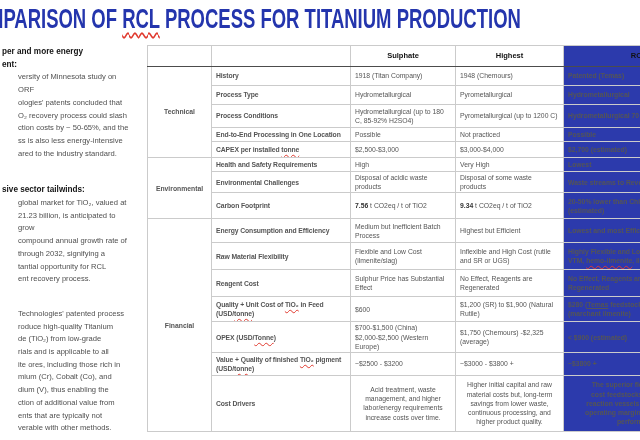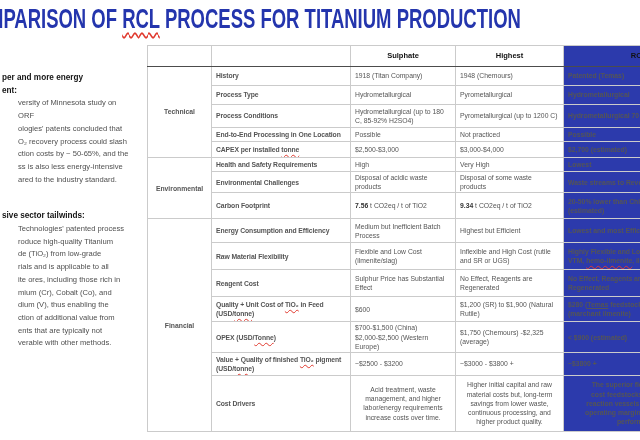--- a/index.html
+++ b/index.html
@@ -9,21 +9,21 @@
   }
   
   .title{
     position:absolute;top:3px;left:-12px;white-space:nowrap;
     font-weight:bold;font-size:28px;color:#2435ad;
     transform:scaleX(.66);transform-origin:0 50%;letter-spacing:0;
   }
   .title .sqT{text-decoration:underline;text-decoration-style:wavy;
     text-decoration-color:#e0392e;text-decoration-thickness:2px;text-underline-offset:4px;}
   
-  .sb{position:absolute;left:2px;top:72px;width:144px;color:#4f4f4f;
+  .sb{position:absolute;left:2px;top:46px;width:144px;color:#4f4f4f;
       font-size:7.6px;line-height:12.7px;}
   .sb h3{margin:0;font-size:8.2px;font-weight:bold;color:#141414;
       line-height:12.7px;white-space:pre-line;}
   .sb p{margin:0 16px 24px;white-space:pre-line;}
   .sb p.g2{margin-bottom:22px;}
   .sb p.last{margin-bottom:0;}
   
   table.cmp{
     position:absolute;left:147px;top:45px;width:566px;
     table-layout:fixed;border-collapse:collapse;background:#fff;
@@ -55,20 +55,26 @@
 <div class="sb">
   <h3>per and more energy
 ent:</h3>
   <p>versity of Minnesota study on ORF
 ologies' patents concluded that
 O₂ recovery process could slash
 ction costs by ~ 50-65%, and the
 ss is also less energy-intensive
 ared to the industry standard.</p>
   <h3>sive sector tailwinds:</h3>
+  <p class="g2">global market for TiO₂, valued at
+21.23 billion, is anticipated to grow
+compound annual growth rate of
+through 2032, signifying a
+tantial opportunity for RCL
+ent recovery process.</p>
   <p class="last">Technologies' patented process
 roduce high-quality Titanium
 de (TiO₂) from low-grade
 rials and is applicable to all
 ite ores, including those rich in
 mium (Cr), Cobalt (Co), and
 dium (V), thus enabling the
 ction of additional value from
 ents that are typically not
 verable with other methods.</p>

